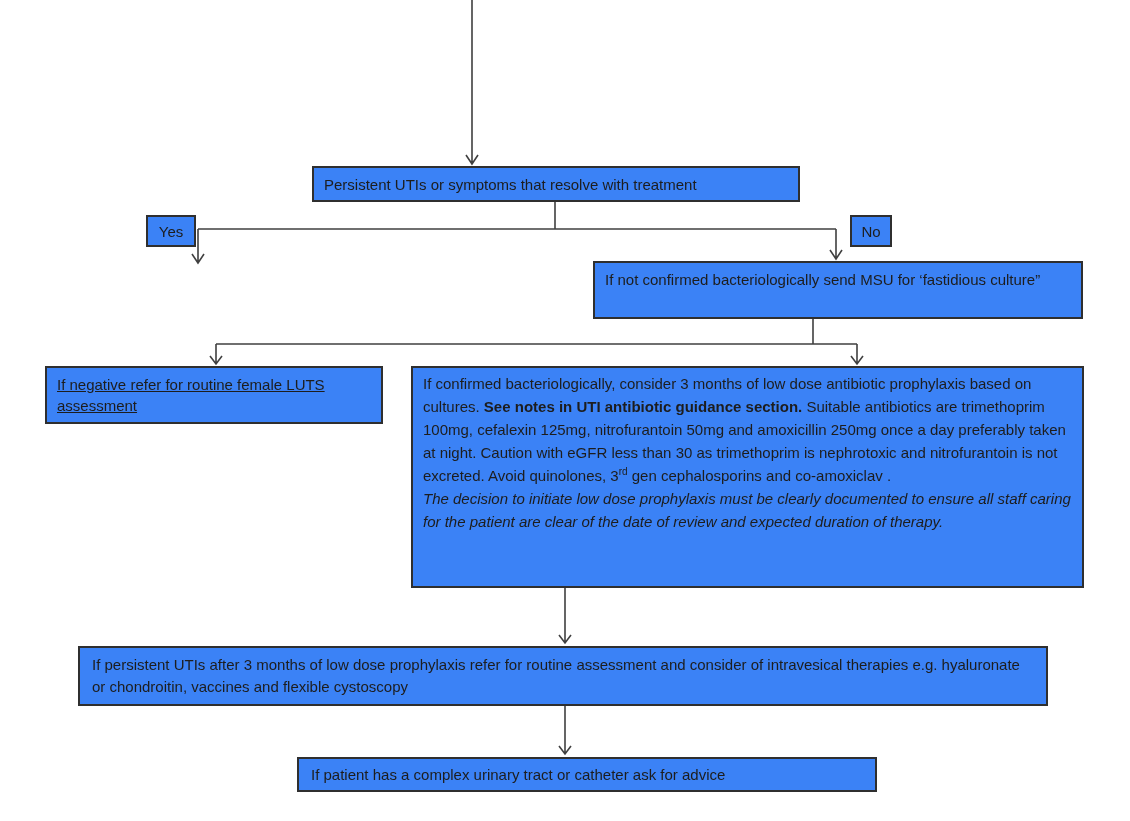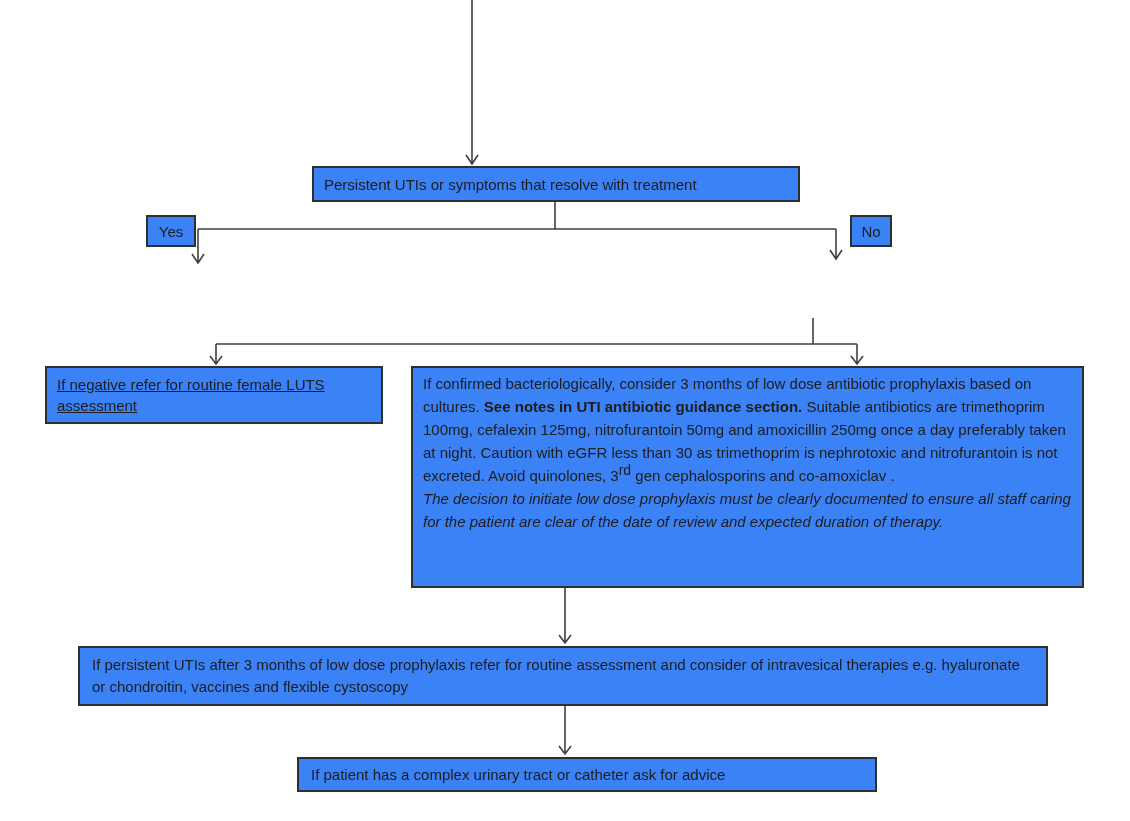--- a/index.html
+++ b/index.html
@@ -26,21 +26,21 @@
   #edge-label-yes{left:146px;top:215px;width:50px;height:32px;justify-content:center;}
   #edge-label-no{left:850px;top:215px;width:42px;height:32px;justify-content:center;}
   #node-continue{left:79px;top:265px;width:261px;height:47px;}
   #node-msu{left:593px;top:261px;width:490px;height:58px;}
   #node-luts{left:45px;top:366px;width:338px;height:58px;text-decoration:underline;}
   #node-prophylaxis{left:411px;top:366px;width:673px;height:222px;line-height:23px;padding:4px 10px;}
   #node-persistent{left:78px;top:646px;width:970px;height:60px;padding:6px 12px;line-height:22px;}
   #node-advice{left:297px;top:757px;width:580px;height:35px;padding:0 12px;}
   .bold{font-weight:700;text-align:center;}
   .italic{font-style:italic;}
-  #node-prophylaxis sup{font-size:14px;line-height:0;margin-top:21px;}
+  #node-prophylaxis sup{font-size:10px;line-height:0;margin-top:21px;}
 </style>
 </head>
 <body>
 
 <div class="canvas">
 
   <svg class="edges" viewBox="0 0 1130 821" xmlns="http://www.w3.org/2000/svg">
     <path class="edge" d="M472 0 L472 163 M466 155 L472 164 L478 155"></path>
     <path class="edge" d="M555 202 L555 229 M198 229 L836 229"></path>
     <path class="edge" d="M198 229 L198 262 M192 254 L198 263 L204 254"></path>
@@ -52,20 +52,21 @@
     <path class="edge" d="M565 706 L565 753 M559 746 L565 754 L571 746"></path>
   </svg>
 
   <div class="node vcenter pad" id="node-start">Persistent UTIs or symptoms that resolve with treatment</div>
 
   <div class="node vcenter" id="edge-label-yes">Yes</div>
 
   <div class="node vcenter" id="edge-label-no">No</div>
 
 
+  <div class="node padtb" id="node-msu">If not confirmed bacteriologically send MSU for ‘fastidious culture”</div>
 
   <div class="node padtb" id="node-luts">If negative refer for routine female LUTS assessment</div>
 
   <div class="node" id="node-prophylaxis"><span>If confirmed bacteriologically, consider 3 months of low dose antibiotic prophylaxis based on cultures. </span><span class="bold">See notes in UTI antibiotic guidance section.</span><span> Suitable antibiotics are trimethoprim 100mg, cefalexin 125mg, nitrofurantoin 50mg and amoxicillin 250mg once a day preferably taken at night. Caution with eGFR less than 30 as trimethoprim is nephrotoxic and nitrofurantoin is not excreted. Avoid quinolones, 3</span><sup>rd</sup><span> gen cephalosporins and co-amoxiclav .</span><br><span class="italic">The decision to initiate low dose prophylaxis must be clearly documented to ensure all staff caring for the patient are clear of the date of review and expected duration of therapy.</span></div>
 
   <div class="node" id="node-persistent">If persistent UTIs after 3 months of low dose prophylaxis refer for routine assessment and consider of intravesical therapies e.g. hyaluronate or chondroitin, vaccines and flexible cystoscopy</div>
 
   <div class="node vcenter" id="node-advice">If patient has a complex urinary tract or catheter ask for advice</div>
 
 </div>

